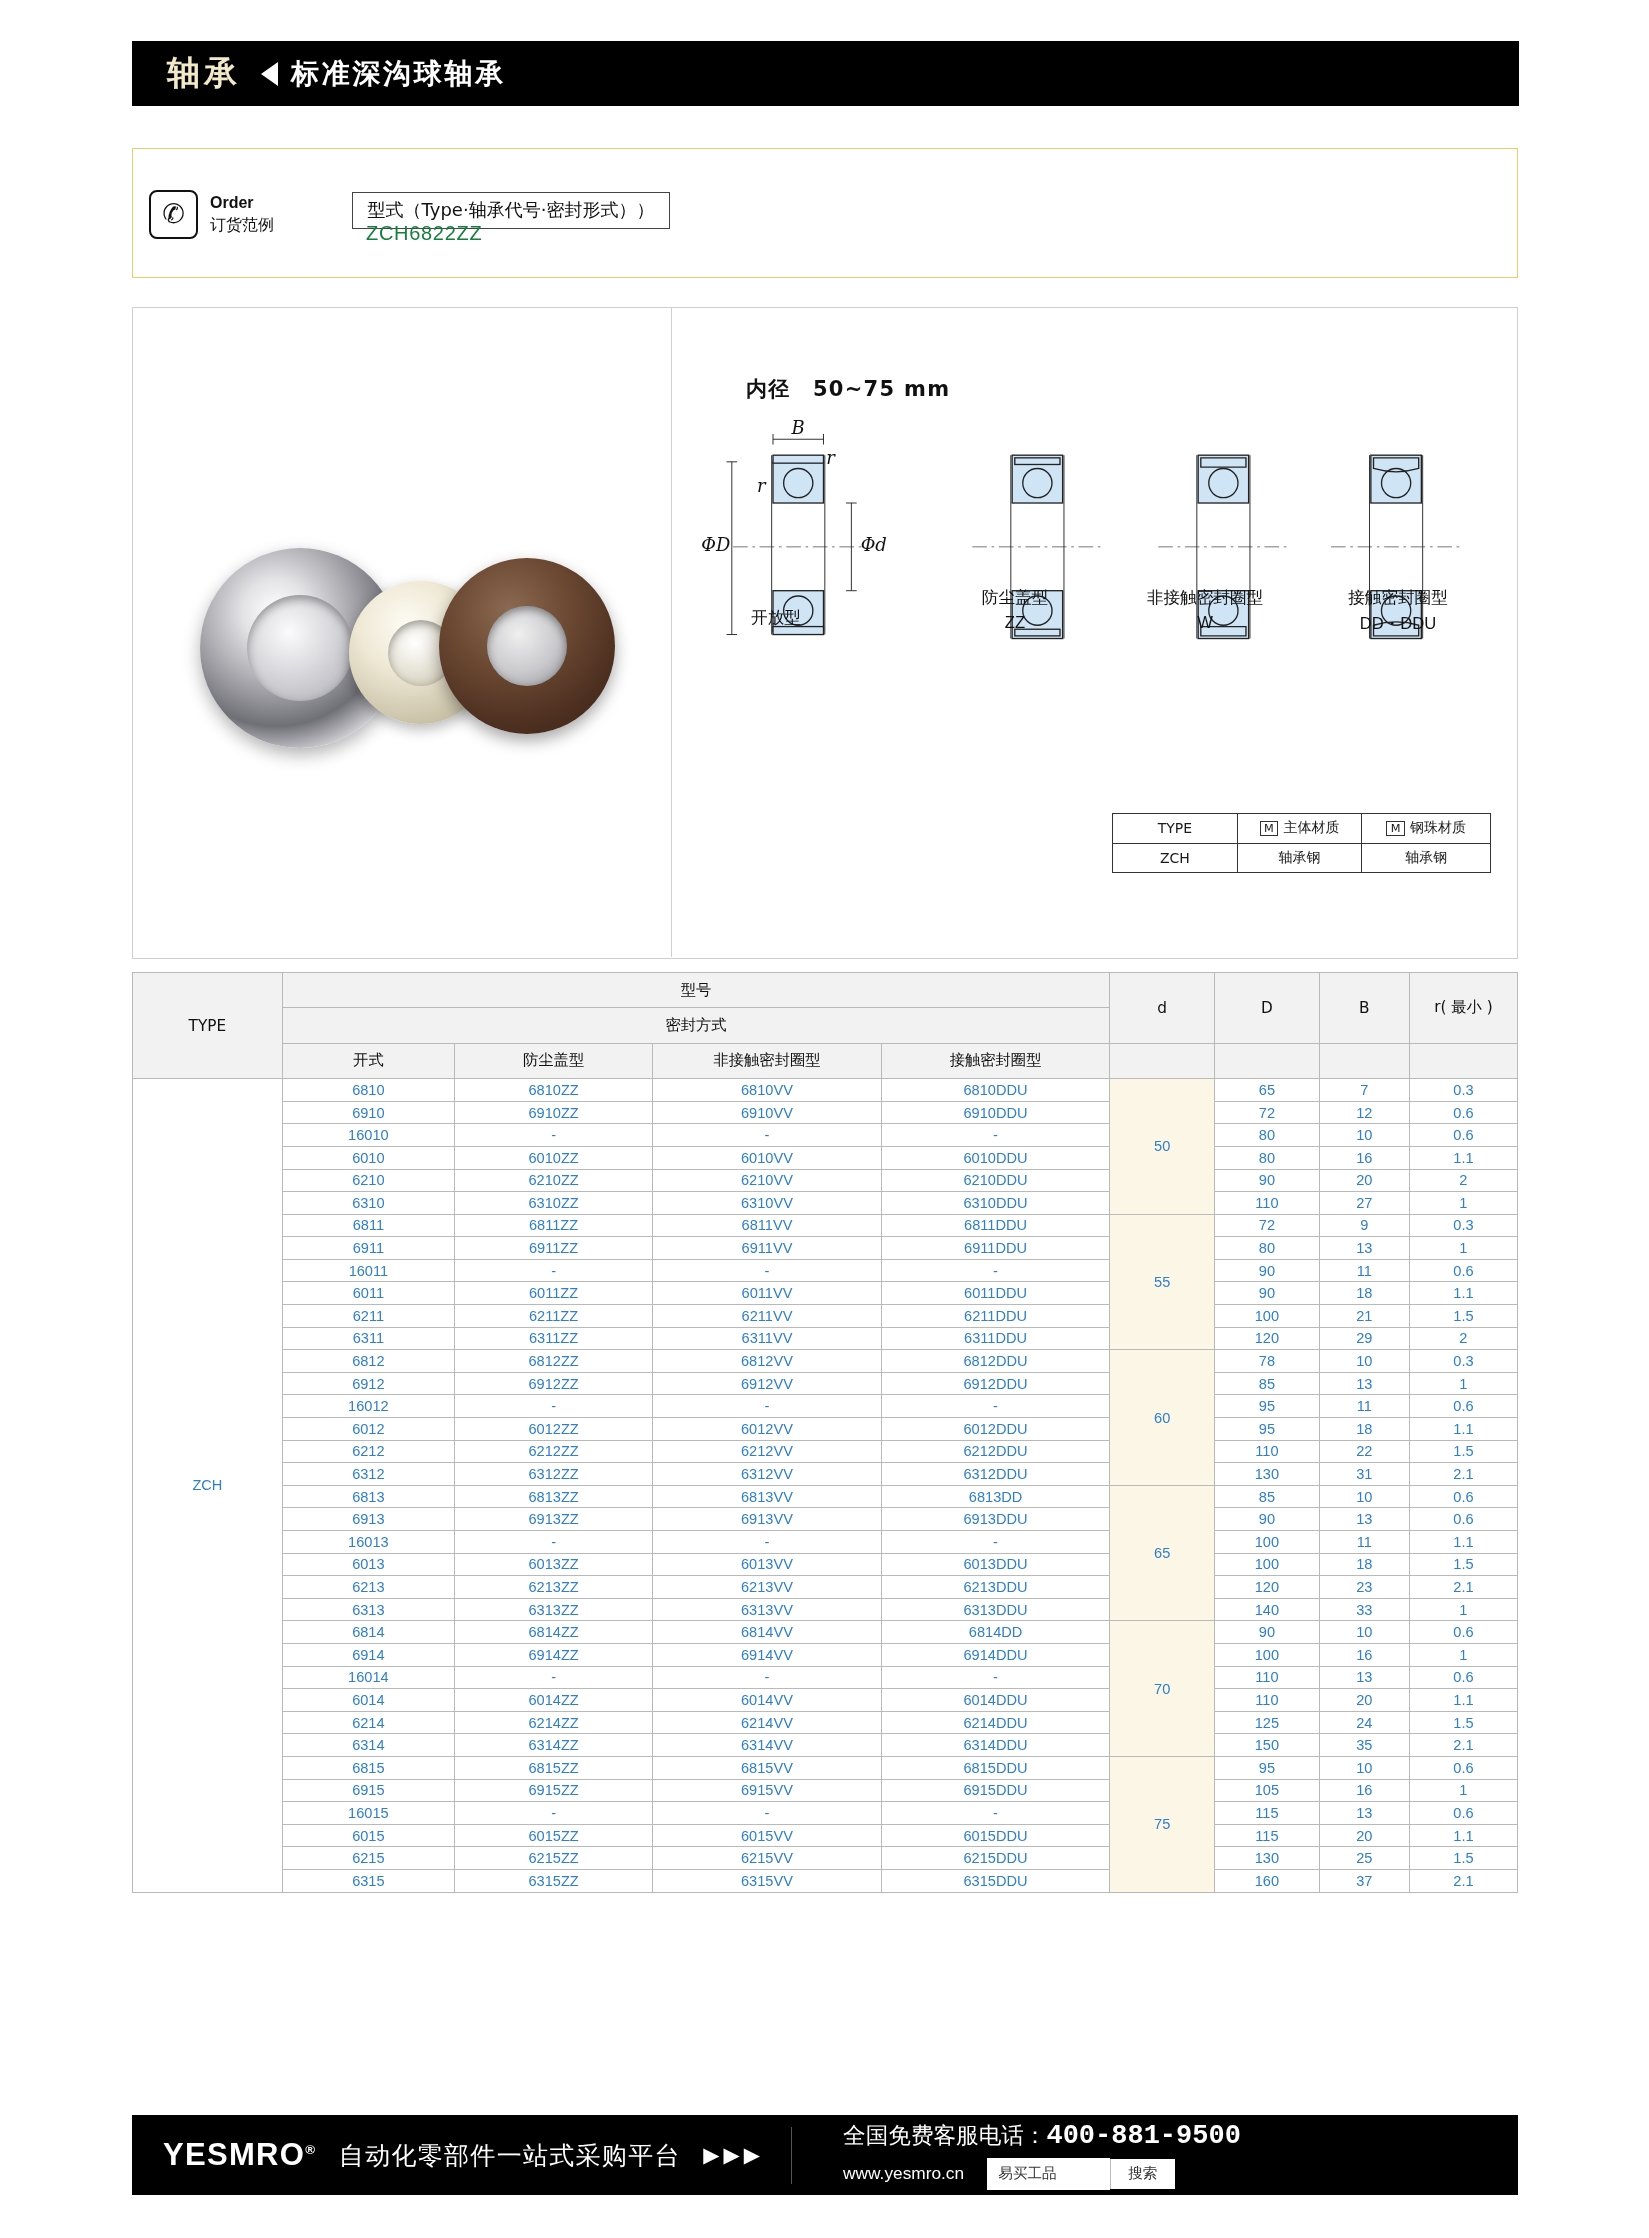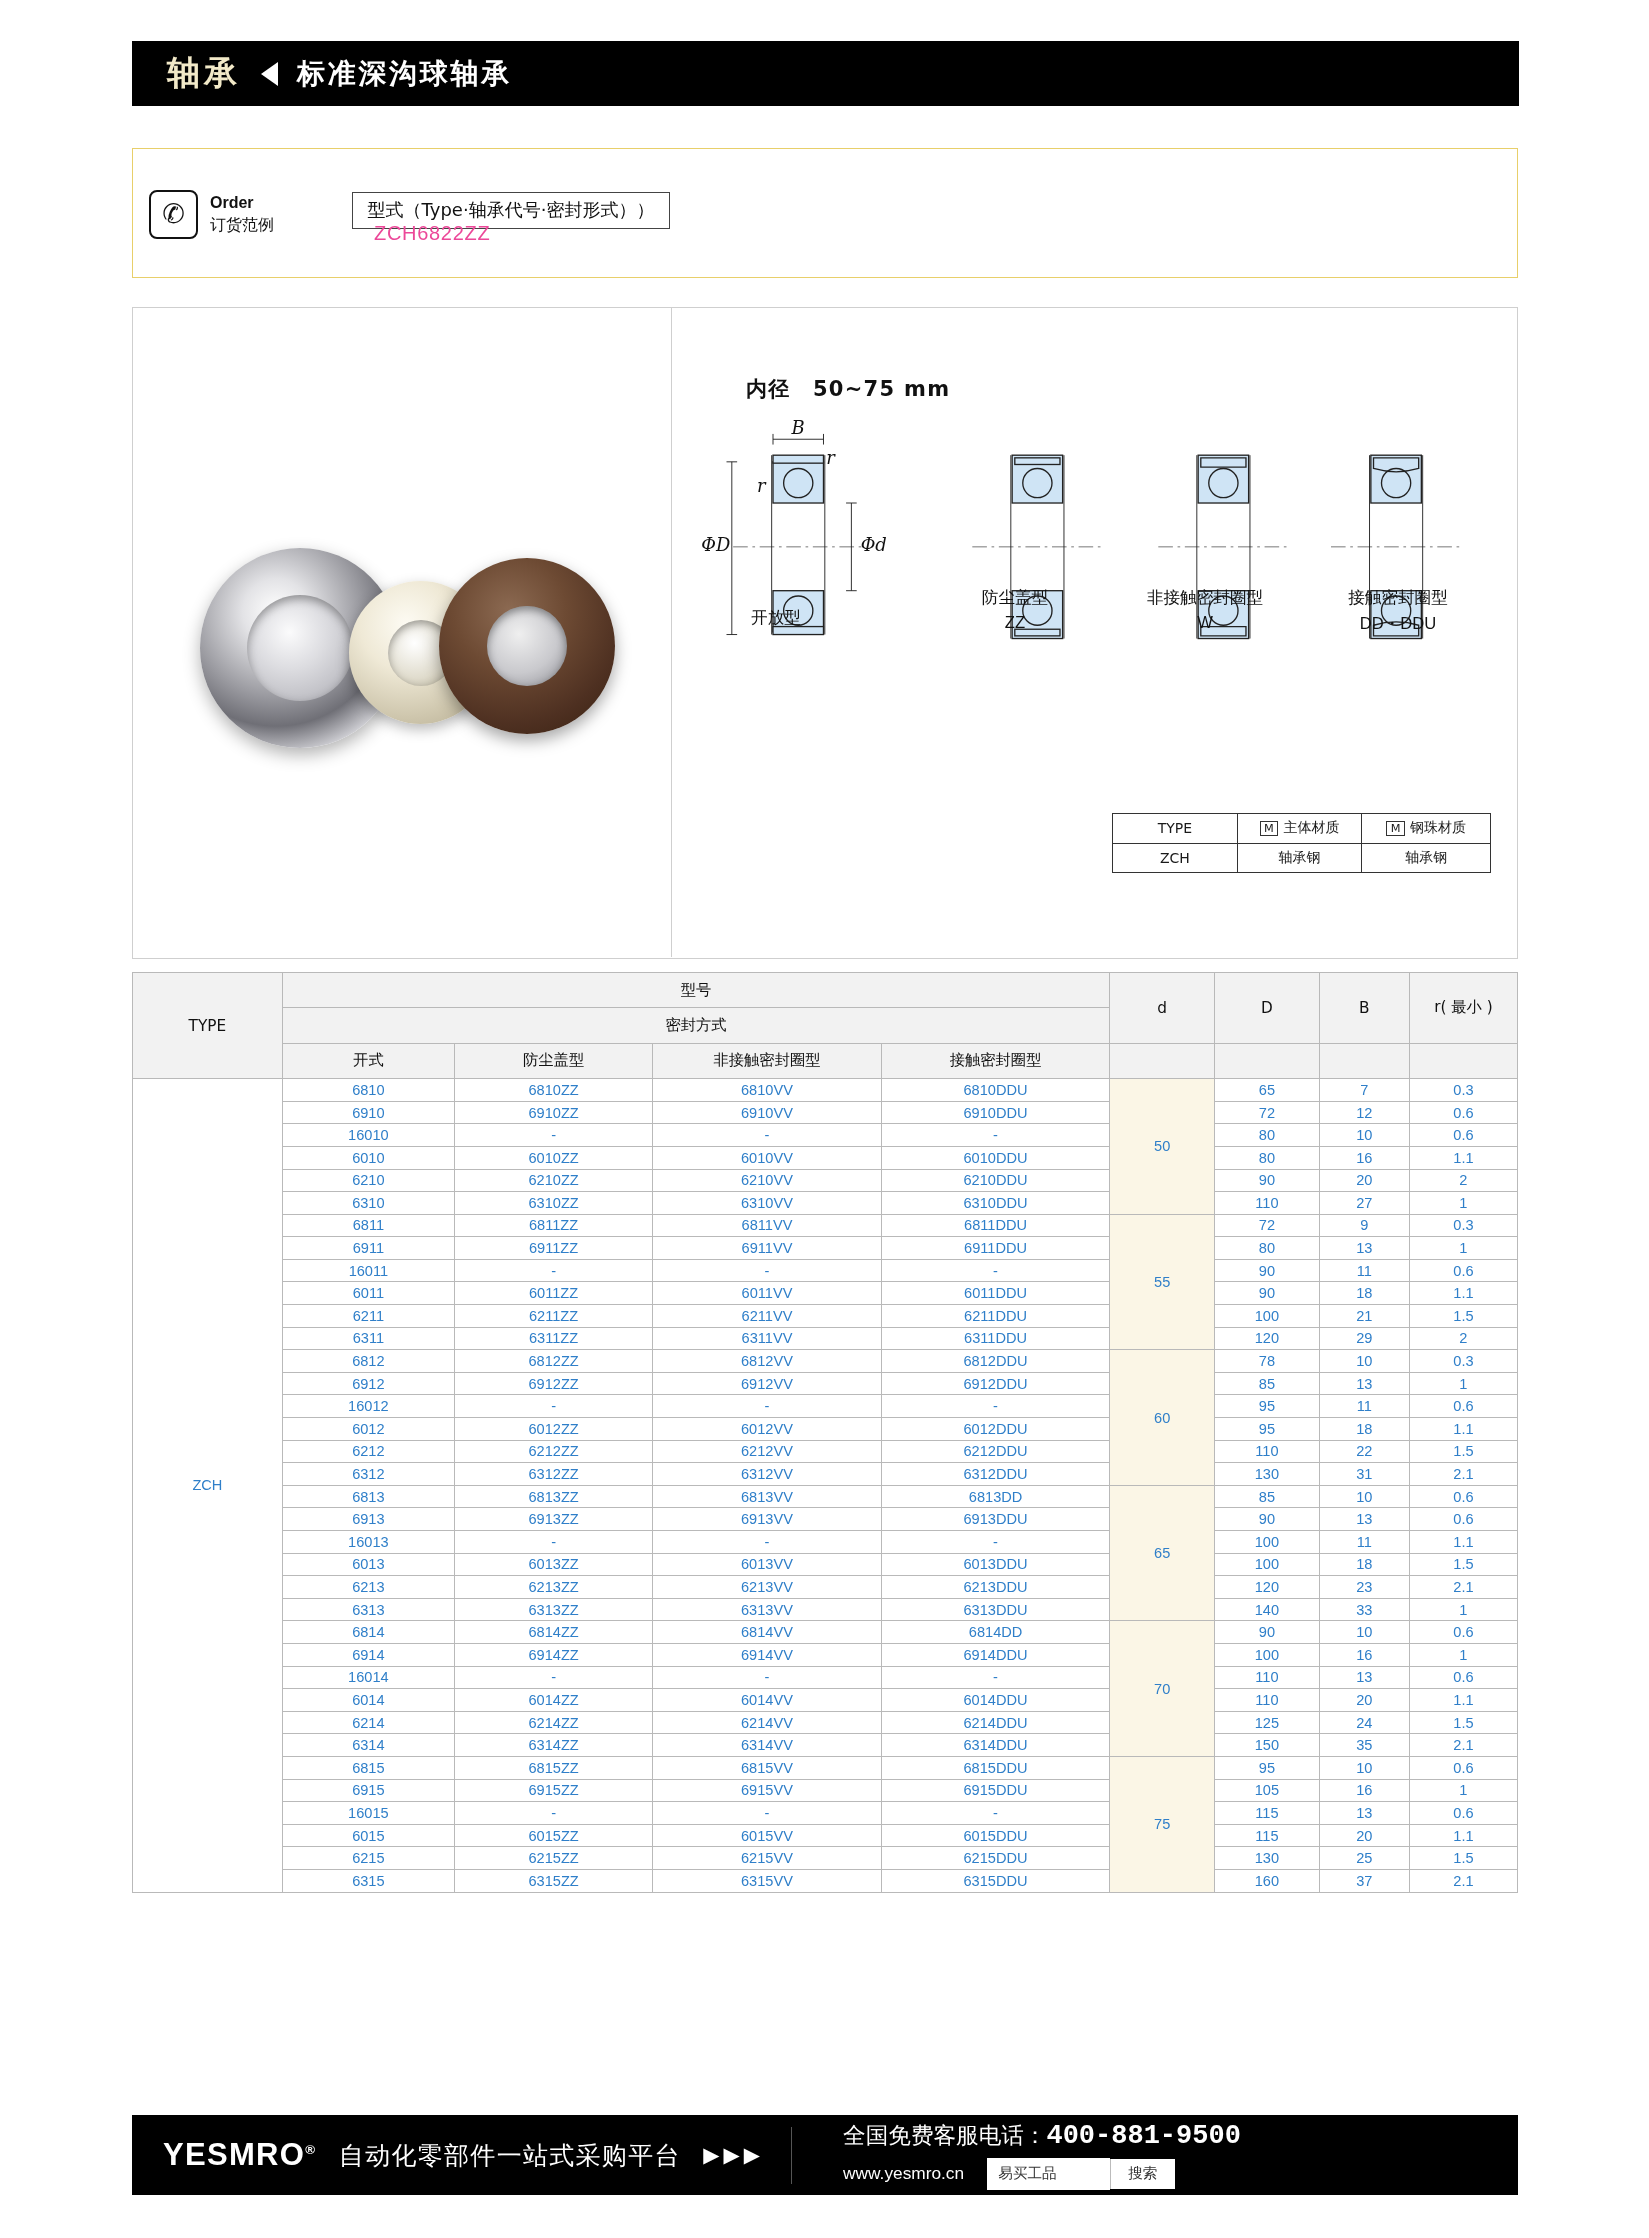--- a/index.html
+++ b/index.html
@@ -19,21 +19,21 @@
   .header-cn{
     color:#f2e9c8;font-size:33px;font-weight:bold;letter-spacing:4px;
     margin-left:35px;font-family:"DejaVu Sans",sans-serif;
   }
   .header-tri{
     margin-left:20px;width:0;height:0;
     border-top:12px solid transparent;border-bottom:12px solid transparent;
     border-right:17.3px solid #ffffff;
   }
   .header-title{
-    color:#ffffff;font-size:28px;font-weight:bold;letter-spacing:2.7px;margin-left:19px;
+    color:#ffffff;font-size:28px;font-weight:bold;letter-spacing:2.7px;margin-left:13px;
     font-family:"DejaVu Sans",sans-serif;
   }
 
   
   .orderbox{
     position:absolute;left:132px;top:148px;width:1386px;height:130px;
     border:1.3px solid #e8cf6a;background:#fff;box-sizing:border-box;
   }
   .order-icon-wrap{
     position:absolute;left:16px;top:25px;width:200px;height:80px;display:flex;align-items:center;
@@ -46,22 +46,22 @@
   .order-label{margin-left:12px;line-height:1.35;}
   .order-label .en{font-size:16px;font-weight:bold;color:#111;}
   .order-label .cn{font-size:16px;color:#111;font-family:"DejaVu Sans",sans-serif;}
 
   .order-type{
     position:absolute;left:219px;top:29px;
     border:1px solid #444;padding:5.3px 14.6px;display:inline-block;
     font-size:18px;color:#111;font-family:"DejaVu Sans",sans-serif;margin-top:14px;
   }
   .order-code{
-    position:absolute;left:233px;top:73px;font-size:20px;color:#ec4899;
-    font-family:"Liberation Sans",sans-serif;letter-spacing:0.7px;margin-left:8px;
+    position:absolute;left:233px;top:73px;font-size:20px;color:#15803d;
+    font-family:"Liberation Sans",sans-serif;letter-spacing:0.7px;
   }
 
   
   .figpanel{
     position:absolute;left:132px;top:307px;width:1386px;height:652px;
     border:1.3px solid #cfcfcf;box-sizing:border-box;background:#fff;
   }
   .fig-left{
     position:absolute;left:0;top:0;width:539px;height:649px;
     border-right:1.3px solid #cfcfcf;box-sizing:border-box;

